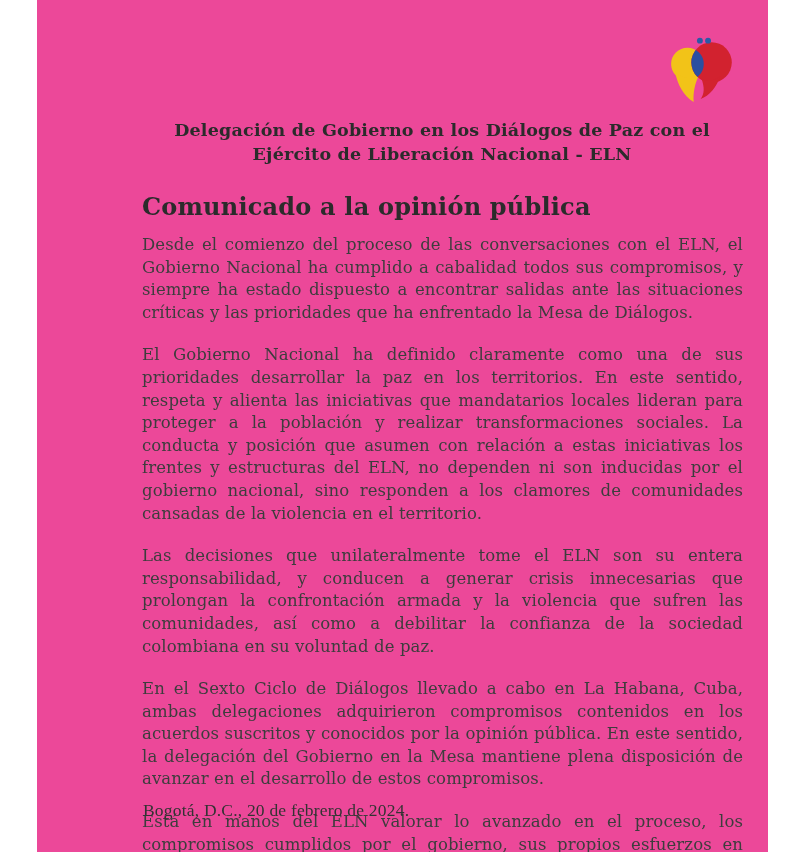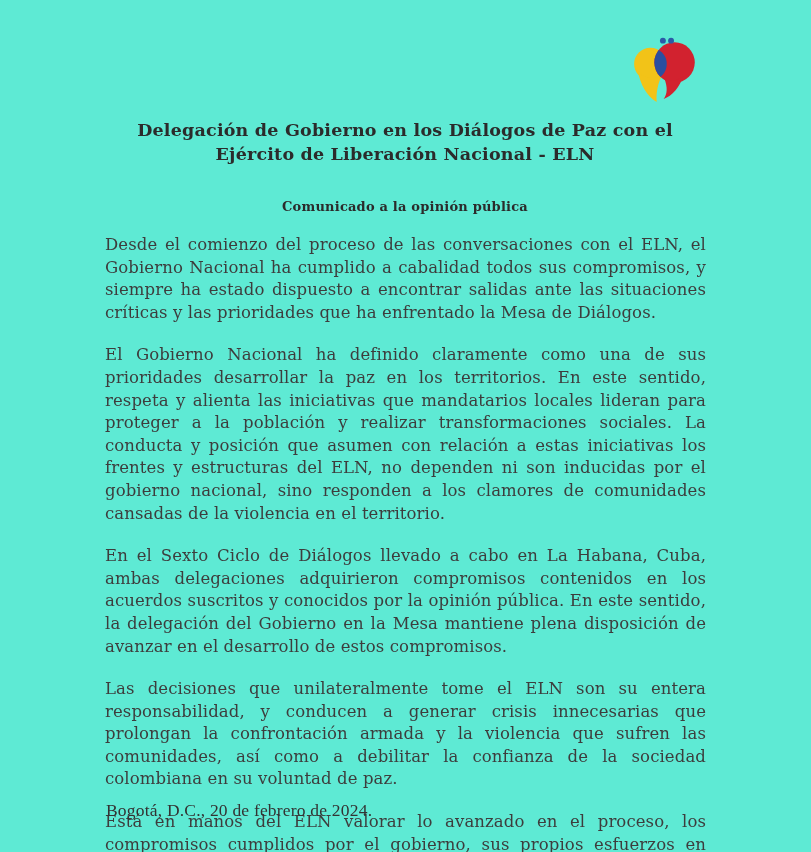--- a/index.html
+++ b/index.html
@@ -1,23 +1,24 @@
 <!DOCTYPE html>
 <html><head>
 <meta charset="utf-8">
 <style>
   * { margin: 0; padding: 0; box-sizing: border-box; }
   html, body { width: 811px; height: 852px; background: #ffffff; }
   body { font-family: "DejaVu Serif", serif; overflow: hidden; }
 
   .page {
     position: relative;
-    width: 811px;
+    width: 731px;
     height: 852px;
-    background: #5eead4;
+    background: #ec4899;
+    margin-left: 37px;
   }
 
   .logo {
     position: absolute;
     left: 627px;
     top: 36px;
     width: 78px;
     height: 70px;
   }
 
@@ -32,23 +33,23 @@
     line-height: 24px;
     color: #2b2b2b;
     letter-spacing: 0.2px;
   }
 
   .subtitle {
     position: absolute;
     left: 105px;
     top: 196px;
     width: 600px;
-    text-align: center;
+    text-align: left;
     font-weight: bold;
-    font-size: 13px;
+    font-size: 24px;
     line-height: 22px;
     color: #2b2b2b;
     letter-spacing: 0.2px;
   }
 
   .bodytext {
     position: absolute;
     left: 105px;
     top: 234px;
     width: 601px;
@@ -103,20 +104,20 @@
     <circle cx="56.5" cy="6" r="3.8" fill="#2B5AA6"></circle>
   </svg>
 
   <h1 class="title">Delegación de Gobierno en los Diálogos de Paz con el Ejército de Liberación Nacional - ELN</h1>
 
   <h2 class="subtitle">Comunicado a la opinión pública</h2>
 
   <div class="bodytext">
     <p>Desde el comienzo del proceso de las conversaciones con el ELN, el Gobierno Nacional ha cumplido a cabalidad todos sus compromisos, y siempre ha estado dispuesto a encontrar salidas ante las situaciones críticas y las prioridades que ha enfrentado la Mesa de Diálogos.</p>
     <p>El Gobierno Nacional ha definido claramente como una de sus prioridades desarrollar la paz en los territorios. En este sentido, respeta y alienta las iniciativas que mandatarios locales lideran para proteger a la población y realizar transformaciones sociales. La conducta y posición que asumen con relación a estas iniciativas los frentes y estructuras del ELN, no dependen ni son inducidas por el gobierno nacional, sino responden a los clamores de comunidades cansadas de la violencia en el territorio.</p>
+    <p>Las decisiones que unilateralmente tome el ELN son su entera responsabilidad, y conducen a generar crisis innecesarias que prolongan la confrontación armada y la violencia que sufren las comunidades, así como a debilitar la confianza de la sociedad colombiana en su voluntad de paz.</p>
     <p>En el Sexto Ciclo de Diálogos llevado a cabo en La Habana, Cuba, ambas delegaciones adquirieron compromisos contenidos en los acuerdos suscritos y conocidos por la opinión pública. En este sentido, la delegación del Gobierno en la Mesa mantiene plena disposición de avanzar en el desarrollo de estos compromisos.</p>
-    <p>Las decisiones que unilateralmente tome el ELN son su entera responsabilidad, y conducen a generar crisis innecesarias que prolongan la confrontación armada y la violencia que sufren las comunidades, así como a debilitar la confianza de la sociedad colombiana en su voluntad de paz.</p>
     <p>Está en manos del ELN valorar lo avanzado en el proceso, los compromisos cumplidos por el gobierno, sus propios esfuerzos en función de la paz, y profundizar en una solución negociada que responda al clamor de paz de la población en los territorios.</p>
   </div>
 
   <div class="dateline">Bogotá, D.C., 20 de febrero de 2024.</div>
 
 </div>
 
 </body></html>

